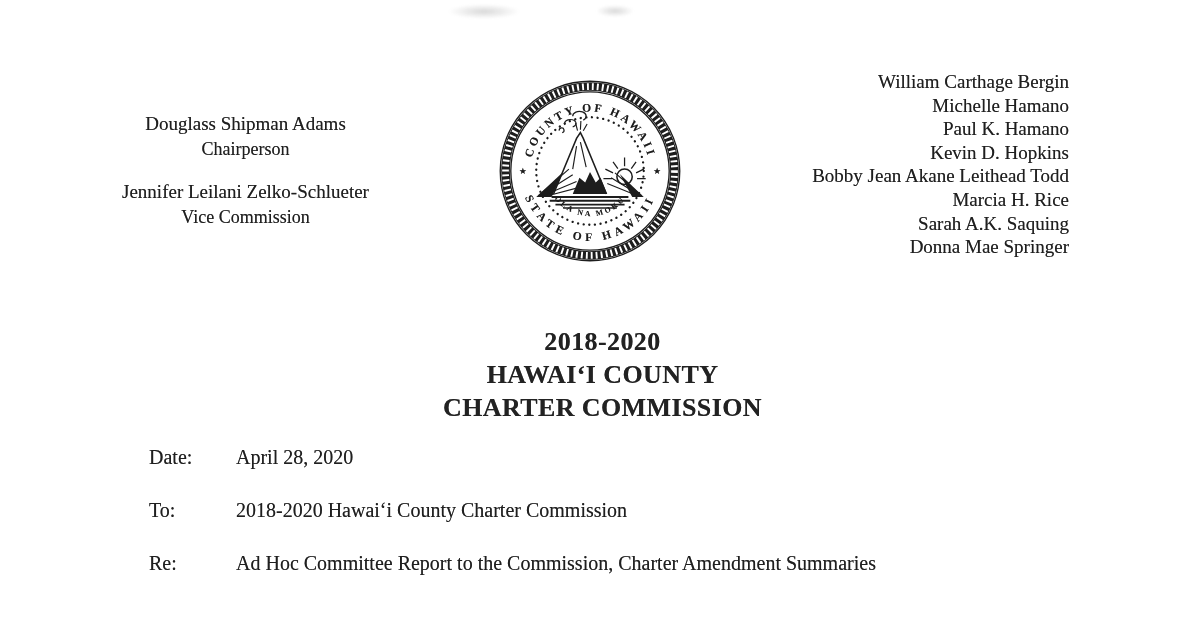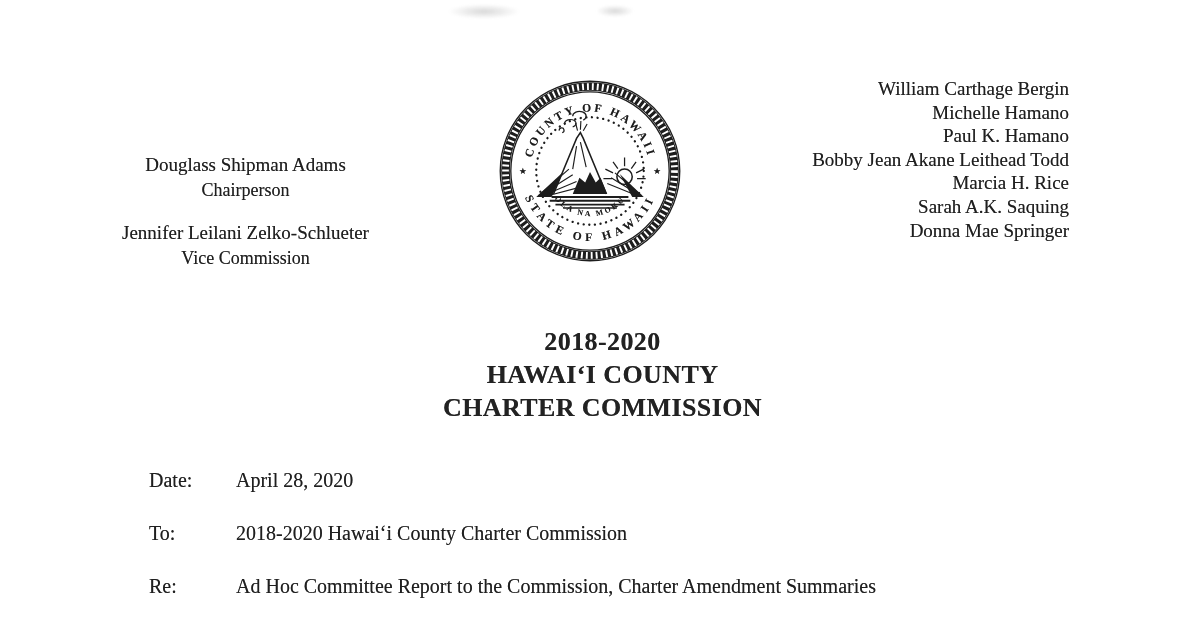--- a/index.html
+++ b/index.html
@@ -23,37 +23,36 @@
   }
   .s1 { left: 448px; top: 4px; width: 72px; height: 15px; }
   .s2 { left: 596px; top: 5px; width: 38px; height: 12px; }
 
   
   .officers {
     position: absolute;
     left: 113px; top: 111px;
     width: 265px;
     text-align: center;
-    margin-top: 41px;
   }
   .person-name { font-size: 19px; line-height: 26px; white-space: nowrap; }
   .person-role { font-size: 18px; line-height: 25px; }
   .officer-gap { height: 17px; }
 
   
   .seal {
     position: absolute;
     left: 494px; top: 75px;
     width: 192px; height: 192px;
   }
 
   
   .members {
     position: absolute;
-    right: 131px; top: 77px;
+    right: 131px; top: 70px;
     width: 420px;
     text-align: right;
   }
   .member { font-size: 19px; line-height: 23.6px; white-space: nowrap; }
 
   
   .title-block {
     position: absolute;
     left: 0; top: 325px;
     width: 1205px;
@@ -61,21 +60,21 @@
     font-weight: bold;
     font-size: 26px;
     line-height: 33px;
     letter-spacing: 0.4px;
     color: #222;
   }
 
   
   .memo {
     position: absolute;
-    left: 149px; top: 467px;
+    left: 149px; top: 444px;
     width: 960px;
   }
   .memo-row {
     display: grid;
     grid-template-columns: 87px 1fr;
     font-size: 20px;
     line-height: 27px;
     margin-bottom: 26px;
     white-space: nowrap;
   }
@@ -151,20 +150,21 @@
         <path d="M64,135 H136"></path>
         <path stroke-width="1.6" d="M72,138.5 H128"></path>
       </g>
     </g>
   </svg>
 
   <div class="members">
     <div class="member">William Carthage Bergin</div>
     <div class="member">Michelle Hamano</div>
     <div class="member">Paul K. Hamano</div>
+    <div class="member">Kevin D. Hopkins</div>
     <div class="member">Bobby Jean Akane Leithead Todd</div>
     <div class="member">Marcia H. Rice</div>
     <div class="member">Sarah A.K. Saquing</div>
     <div class="member">Donna Mae Springer</div>
   </div>
 
   <div class="title-block">
     <div>2018-2020</div>
     <div>HAWAI‘I COUNTY</div>
     <div>CHARTER COMMISSION</div>

